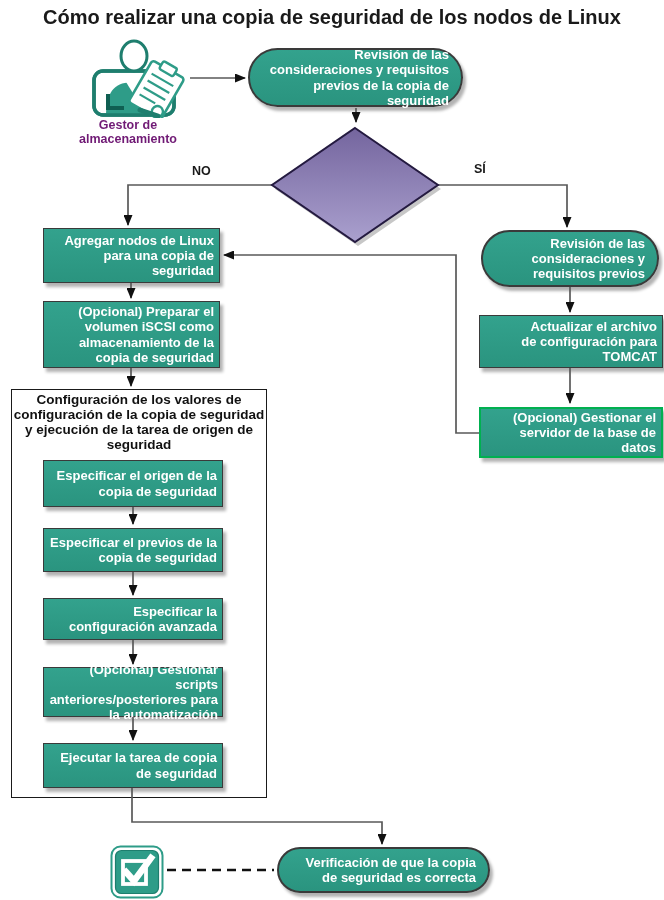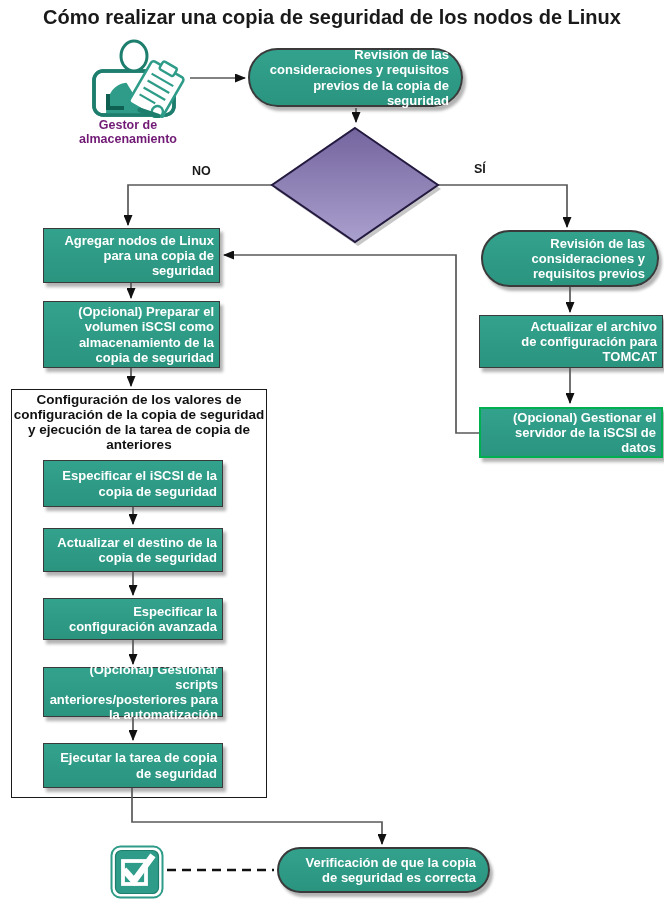--- a/index.html
+++ b/index.html
@@ -84,31 +84,31 @@
   <div class="node stadium" style="left:248px; top:48px; width:215px; height:59px;">Revisión de las consideraciones y requisitos previos de la copia de seguridad</div>
 
   <div class="branch-label" style="left:192px; top:164px;">NO</div>
   <div class="branch-label" style="left:474px; top:162px;">SÍ</div>
 
 
   <div class="node" style="left:43px; top:228px; width:177px; height:55px;">Agregar nodos de Linux para una copia de seguridad</div>
   <div class="node" style="left:43px; top:301px; width:177px; height:67px;">(Opcional) Preparar el volumen iSCSI como almacenamiento de la copia de seguridad</div>
 
   <div class="group-box"></div>
-  <div class="group-title">Configuración de los valores de configuración de la copia de seguridad y ejecución de la tarea de copia de anteriores</div>
+  <div class="group-title">Configuración de los valores de configuración de la copia de seguridad y ejecución de la tarea de origen de seguridad</div>
 
-  <div class="node" style="left:43px; top:460px; width:180px; height:47px;">Especificar el iSCSI de la copia de seguridad</div>
-  <div class="node" style="left:43px; top:528px; width:180px; height:44px;">Actualizar el destino de la copia de seguridad</div>
+  <div class="node" style="left:43px; top:460px; width:180px; height:47px;">Especificar el origen de la copia de seguridad</div>
+  <div class="node" style="left:43px; top:528px; width:180px; height:44px;">Especificar el previos de la copia de seguridad</div>
   <div class="node" style="left:43px; top:598px; width:180px; height:42px;">Especificar la configuración avanzada</div>
   <div class="node" style="left:43px; top:667px; width:180px; height:50px; padding:2px 4px;">(Opcional) Gestionar scripts anteriores/posteriores para la automatización</div>
   <div class="node" style="left:43px; top:743px; width:180px; height:45px;">Ejecutar la tarea de copia de seguridad</div>
 
   <div class="node stadium" style="left:481px; top:230px; width:178px; height:57px;">Revisión de las consideraciones y requisitos previos</div>
   <div class="node" style="left:479px; top:315px; width:184px; height:53px;padding-left:39px;">Actualizar el archivo de configuración para TOMCAT</div>
-  <div class="node green-border" style="left:479px; top:407px; width:184px; height:51px;">(Opcional) Gestionar el servidor de la iSCSI de datos</div>
+  <div class="node green-border" style="left:479px; top:407px; width:184px; height:51px;">(Opcional) Gestionar el servidor de la base de datos</div>
 
   <div class="node stadium" style="left:277px; top:847px; width:213px; height:46px;">Verificación de que la copia de seguridad es correcta</div>
 
   <svg class="icon-abs" style="left:110px; top:845px;" width="54" height="54" viewBox="0 0 54 54">
     <rect x="1.5" y="1.5" width="51" height="51" rx="9" fill="#ffffff" stroke="#2e9c88" stroke-width="2"></rect>
     <rect x="5.5" y="5.5" width="43" height="43" rx="6" fill="#2e9c88" stroke="#1e7e6e" stroke-width="1.2"></rect>
     <rect x="13" y="16" width="23" height="23" fill="none" stroke="#ffffff" stroke-width="3.8"></rect>
     <path d="M16,27 L24,36 L41,13" fill="none" stroke="#ffffff" stroke-width="6.5" stroke-linecap="square"></path>
   </svg>
 

